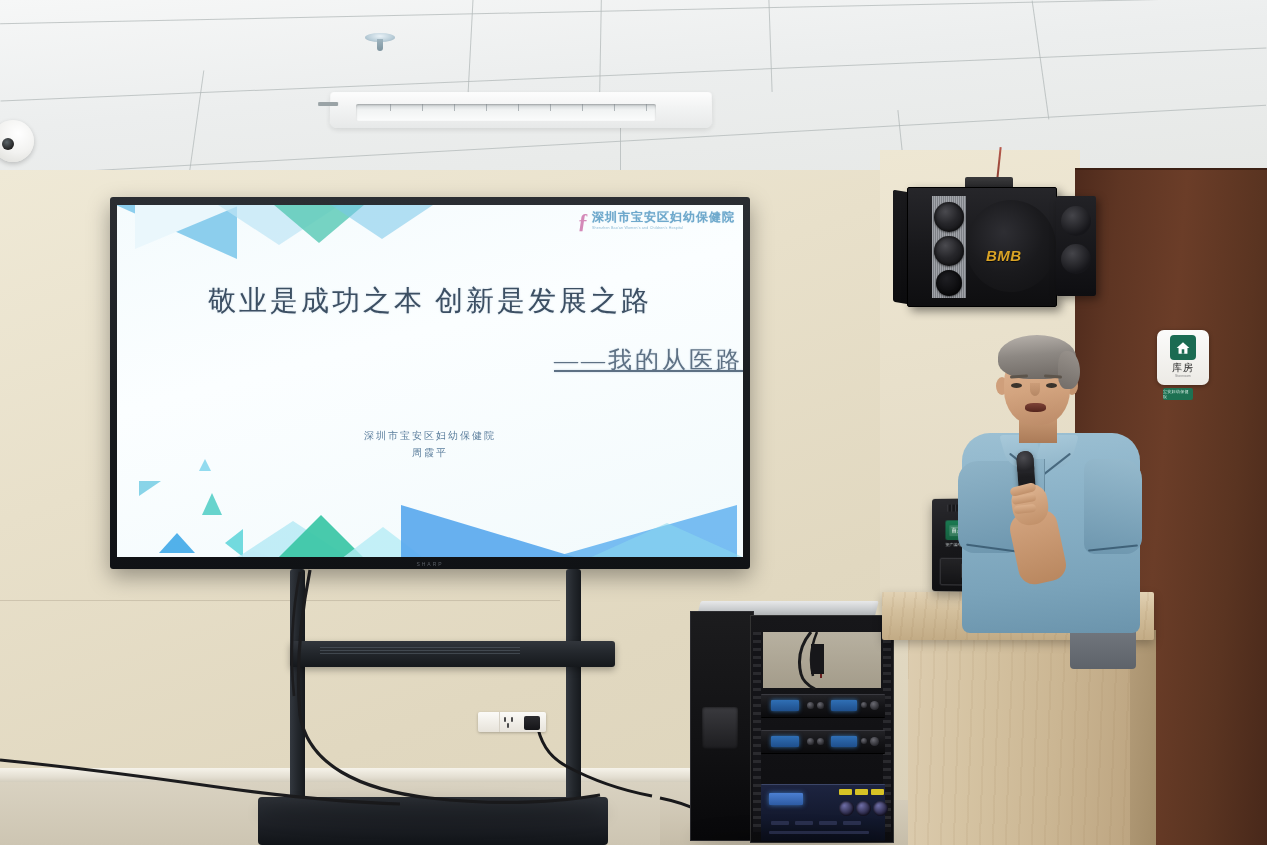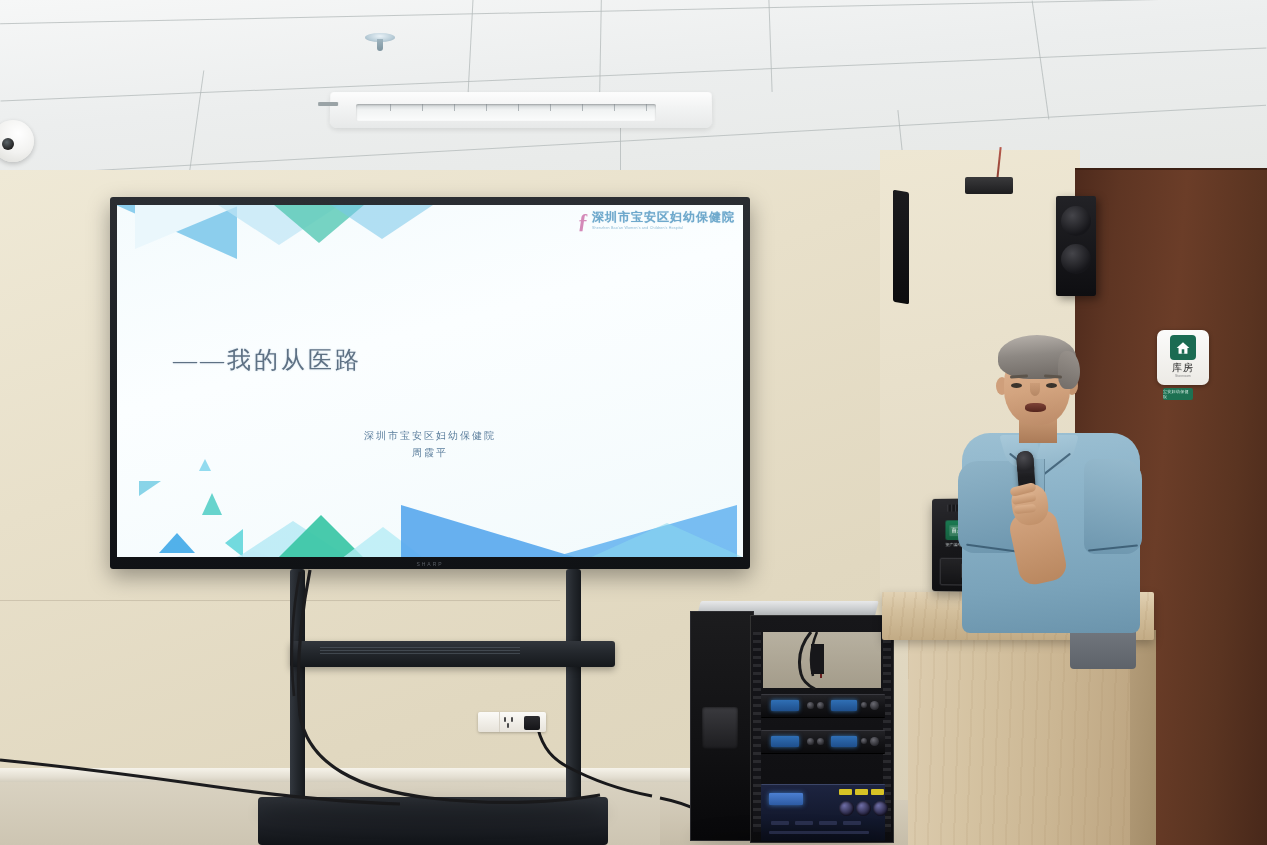--- a/index.html
+++ b/index.html
@@ -196,25 +196,26 @@
   .slide-logo .en{
     font:400 3.6px/1.2 "Liberation Sans",sans-serif;color:#8cb9d4;letter-spacing:.2px;margin-top:2px;
   }
   .slide-title{
     position:absolute;left:0;right:0;top:78px;text-align:center;
     font:400 28px/1.25 "Liberation Serif",serif;
     color:#3c4f63;letter-spacing:3px;
     text-shadow:0 0 2px rgba(120,150,180,.35);
   }
   .slide-sub{
-    position:absolute;left:0;right:0;top:140px;text-align:left;
+    position:absolute;left:0;right:0;top:140px;text-align:right;
     font:400 24px/1.25 "Liberation Serif",serif;
     color:#5e7184;letter-spacing:3px;
     padding-left:56px;
     text-shadow:0 0 2px rgba(130,160,190,.4);
+    text-decoration:underline;
   }
   .slide-meta{
     position:absolute;left:0;right:0;top:222px;text-align:center;
     color:#5a7d9c;
   }
   .slide-meta .org{font:400 10px/1.7 "Liberation Serif",serif;letter-spacing:2px;}
   .slide-meta .who{font:400 10px/1.7 "Liberation Serif",serif;letter-spacing:2px;}
   .slide-meta .dt{font:400 10px/1.7 "Liberation Sans",sans-serif;letter-spacing:1px;color:#4d6f8d;}
 
   
@@ -545,20 +546,28 @@
     </div>
     <div class="cn">库房</div>
     <div class="en">Storeroom</div>
   </div>
   <div class="door-tag">宝安妇幼保健院</div>
 
   <div class="spk-wrap">
     <div class="spk-wire"></div>
     <div class="spk-bracket"></div>
     <div class="spk-side"></div>
+    <div class="spk-body">
+      <div class="spk-band"></div>
+      <div class="spk-woofer"></div>
+      <div class="spk-drv" style="left:26px;top:14px;width:30px;height:30px;"></div>
+      <div class="spk-drv" style="left:26px;top:48px;width:30px;height:30px;"></div>
+      <div class="spk-drv" style="left:28px;top:82px;width:26px;height:26px;background:radial-gradient(circle at 40% 32%,#1f1f23,#0a0a0c 70%);"></div>
+      <div class="bmb-logo">BMB</div>
+    </div>
   </div>
   <div class="spk2">
     <div class="d" style="top:10px;"></div>
     <div class="d" style="top:48px;"></div>
   </div>
 
   <div class="tv-bezel">
     <div class="slide">
 
       <div class="tri" style="left:-10px;top:-4px;width:0;height:0;border-left:130px solid transparent;border-top:58px solid #79c6ea;opacity:.85;"></div>
@@ -568,20 +577,21 @@
       <div class="tri" style="left:205px;top:-6px;width:0;height:0;border-left:60px solid transparent;border-right:60px solid transparent;border-top:40px solid #79c6ea;opacity:.55;"></div>
 
       <div class="slide-logo">
         <div class="mark">ƒ</div>
         <div class="names">
           <div class="cn">深圳市宝安区妇幼保健院</div>
           <div class="en">Shenzhen Bao'an Women's and Children's Hospital</div>
         </div>
       </div>
 
+      <div class="slide-title">敬业是成功之本  创新是发展之路</div>
       <div class="slide-sub">——我的从医路</div>
 
       <div class="slide-meta">
         <div class="org">深圳市宝安区妇幼保健院</div>
         <div class="who">周霞平</div>
       </div>
 
       <div class="tri" style="left:82px;top:254px;width:0;height:0;border-left:6px solid transparent;border-right:6px solid transparent;border-bottom:12px solid #5bc9e6;opacity:.65;"></div>
       <div class="tri" style="left:22px;top:276px;width:0;height:0;border-top:15px solid #63c6e0;border-right:22px solid transparent;opacity:.75;"></div>
       <div class="tri" style="left:85px;top:288px;width:0;height:0;border-left:10px solid transparent;border-right:10px solid transparent;border-bottom:22px solid #4ecdc4;opacity:.85;"></div>

